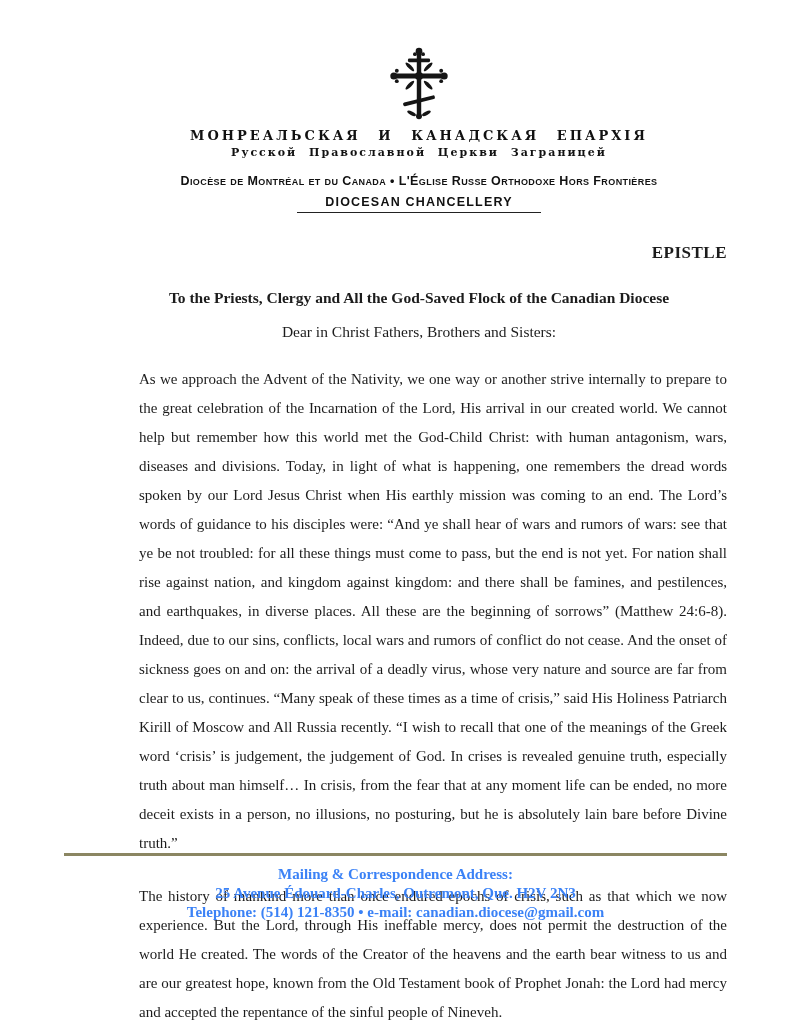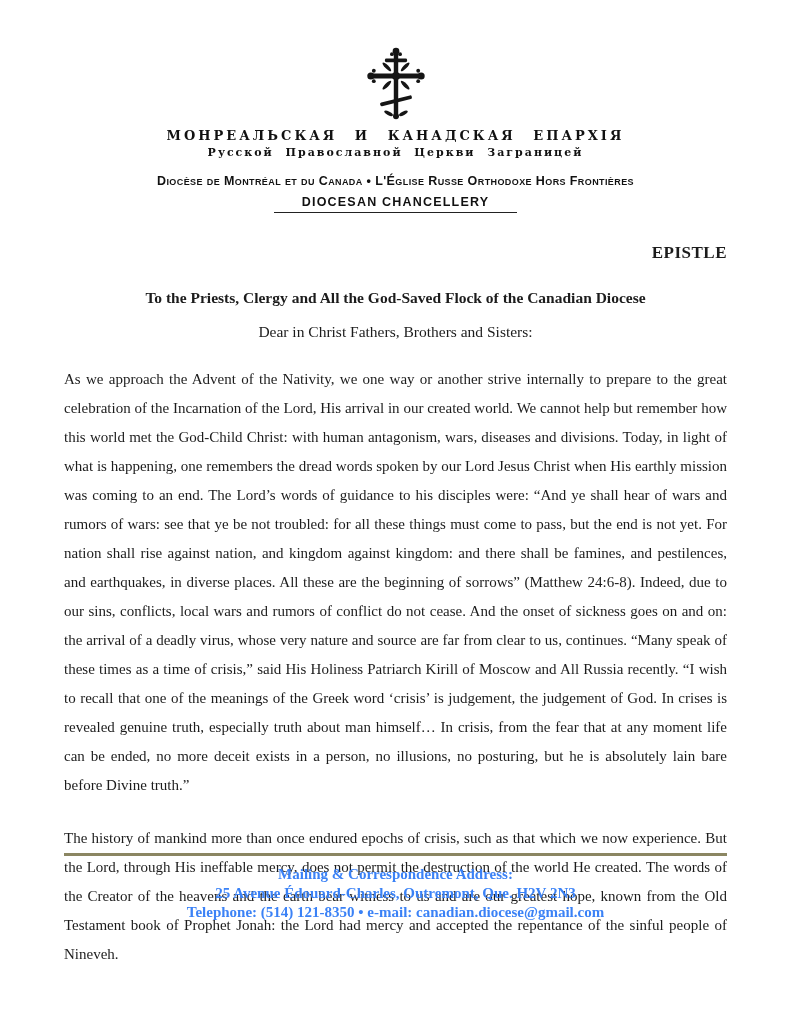--- a/index.html
+++ b/index.html
@@ -6,20 +6,21 @@
   html, body { background: #ffffff; }
   .page {
     position: relative;
     width: 791px;
     height: 1023px;
     margin: 0 auto;
     background: #ffffff;
     color: #1c1c1c;
     font-family: "Liberation Serif", serif;
     overflow: hidden;
+    padding-left: 47px;
   }
   .letterhead { text-align: center; }
   .emblem { margin: 46px auto 0; width: 74px; height: 74px; }
   .emblem svg { display: block; }
   .cyr-title-1 {
     margin-top: 8px;
     font-family: "DejaVu Serif", serif;
     font-weight: bold;
     font-size: 13px;
     letter-spacing: 3px;
@@ -91,20 +92,21 @@
     margin-top: 16px;
     text-align: center;
     font-size: 15.5px;
     font-weight: normal;
   }
   .body-para {
     margin-top: 24px;
     text-align: justify;
     font-size: 15px;
     line-height: 29px;
+    margin-left: 28px;
   }
   .page-footer {
     position: absolute;
     left: 64px;
     right: 64px;
     top: 853px;
     text-align: center;
   }
   .footer-divider {
     border: none;

